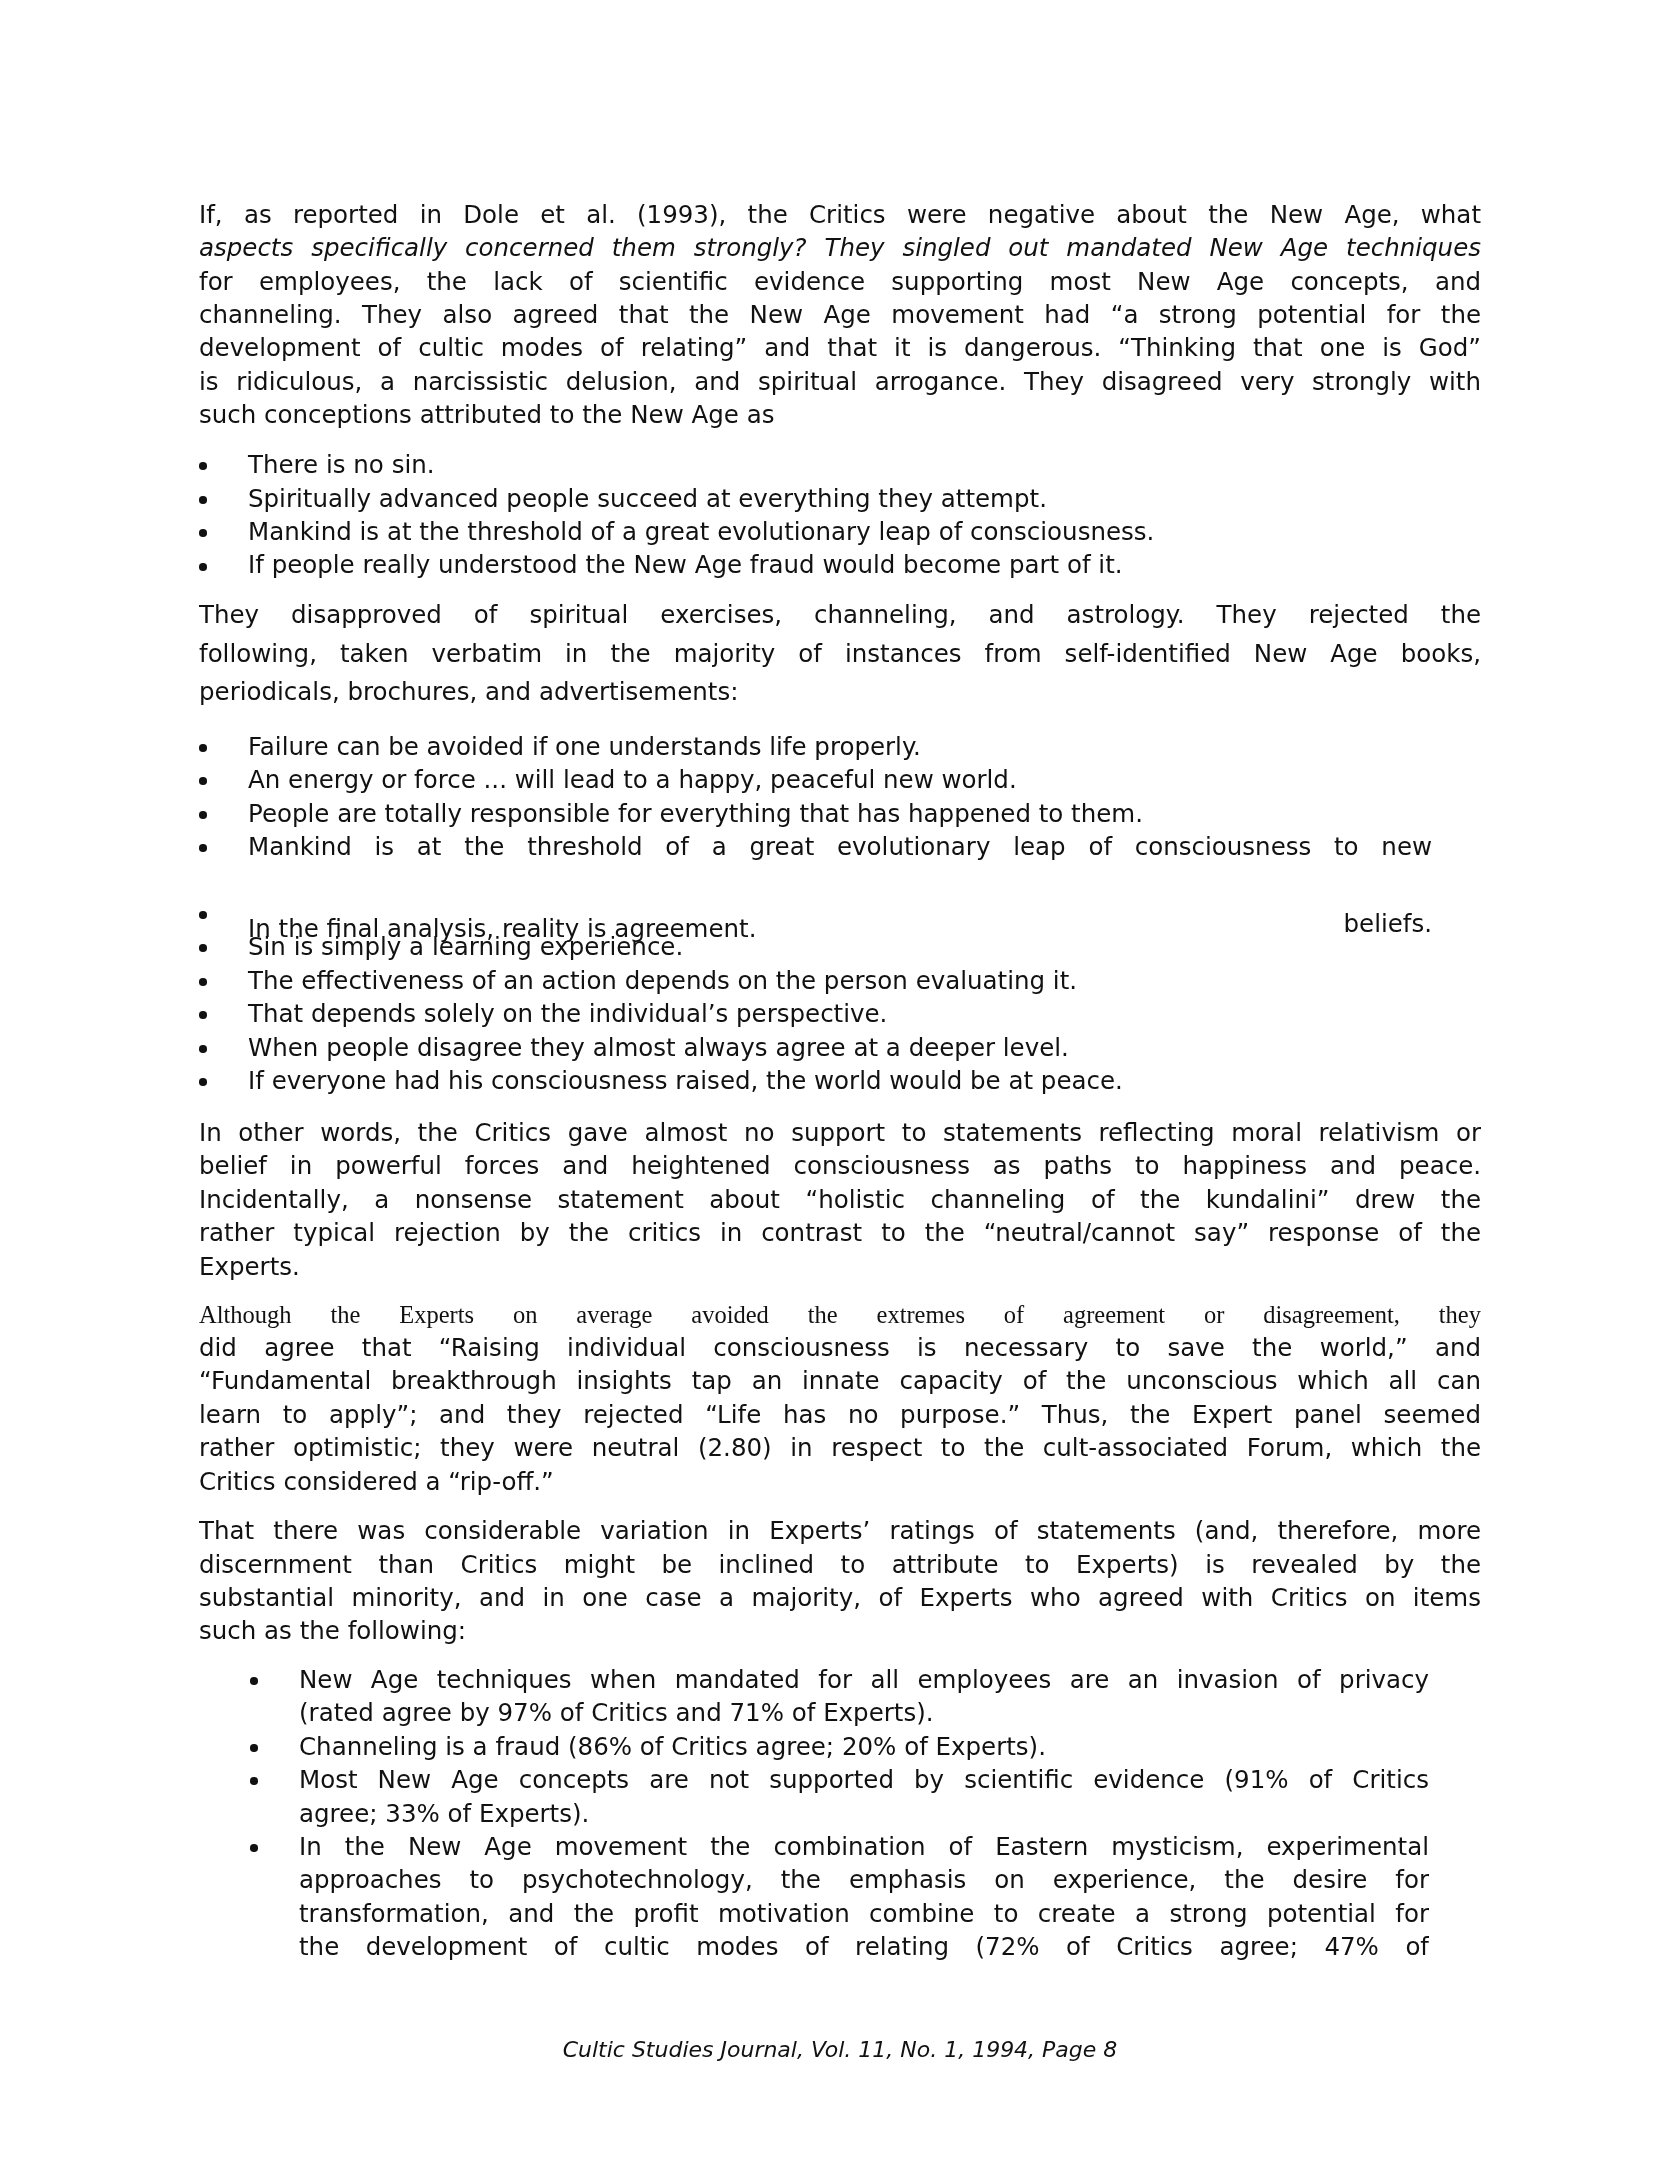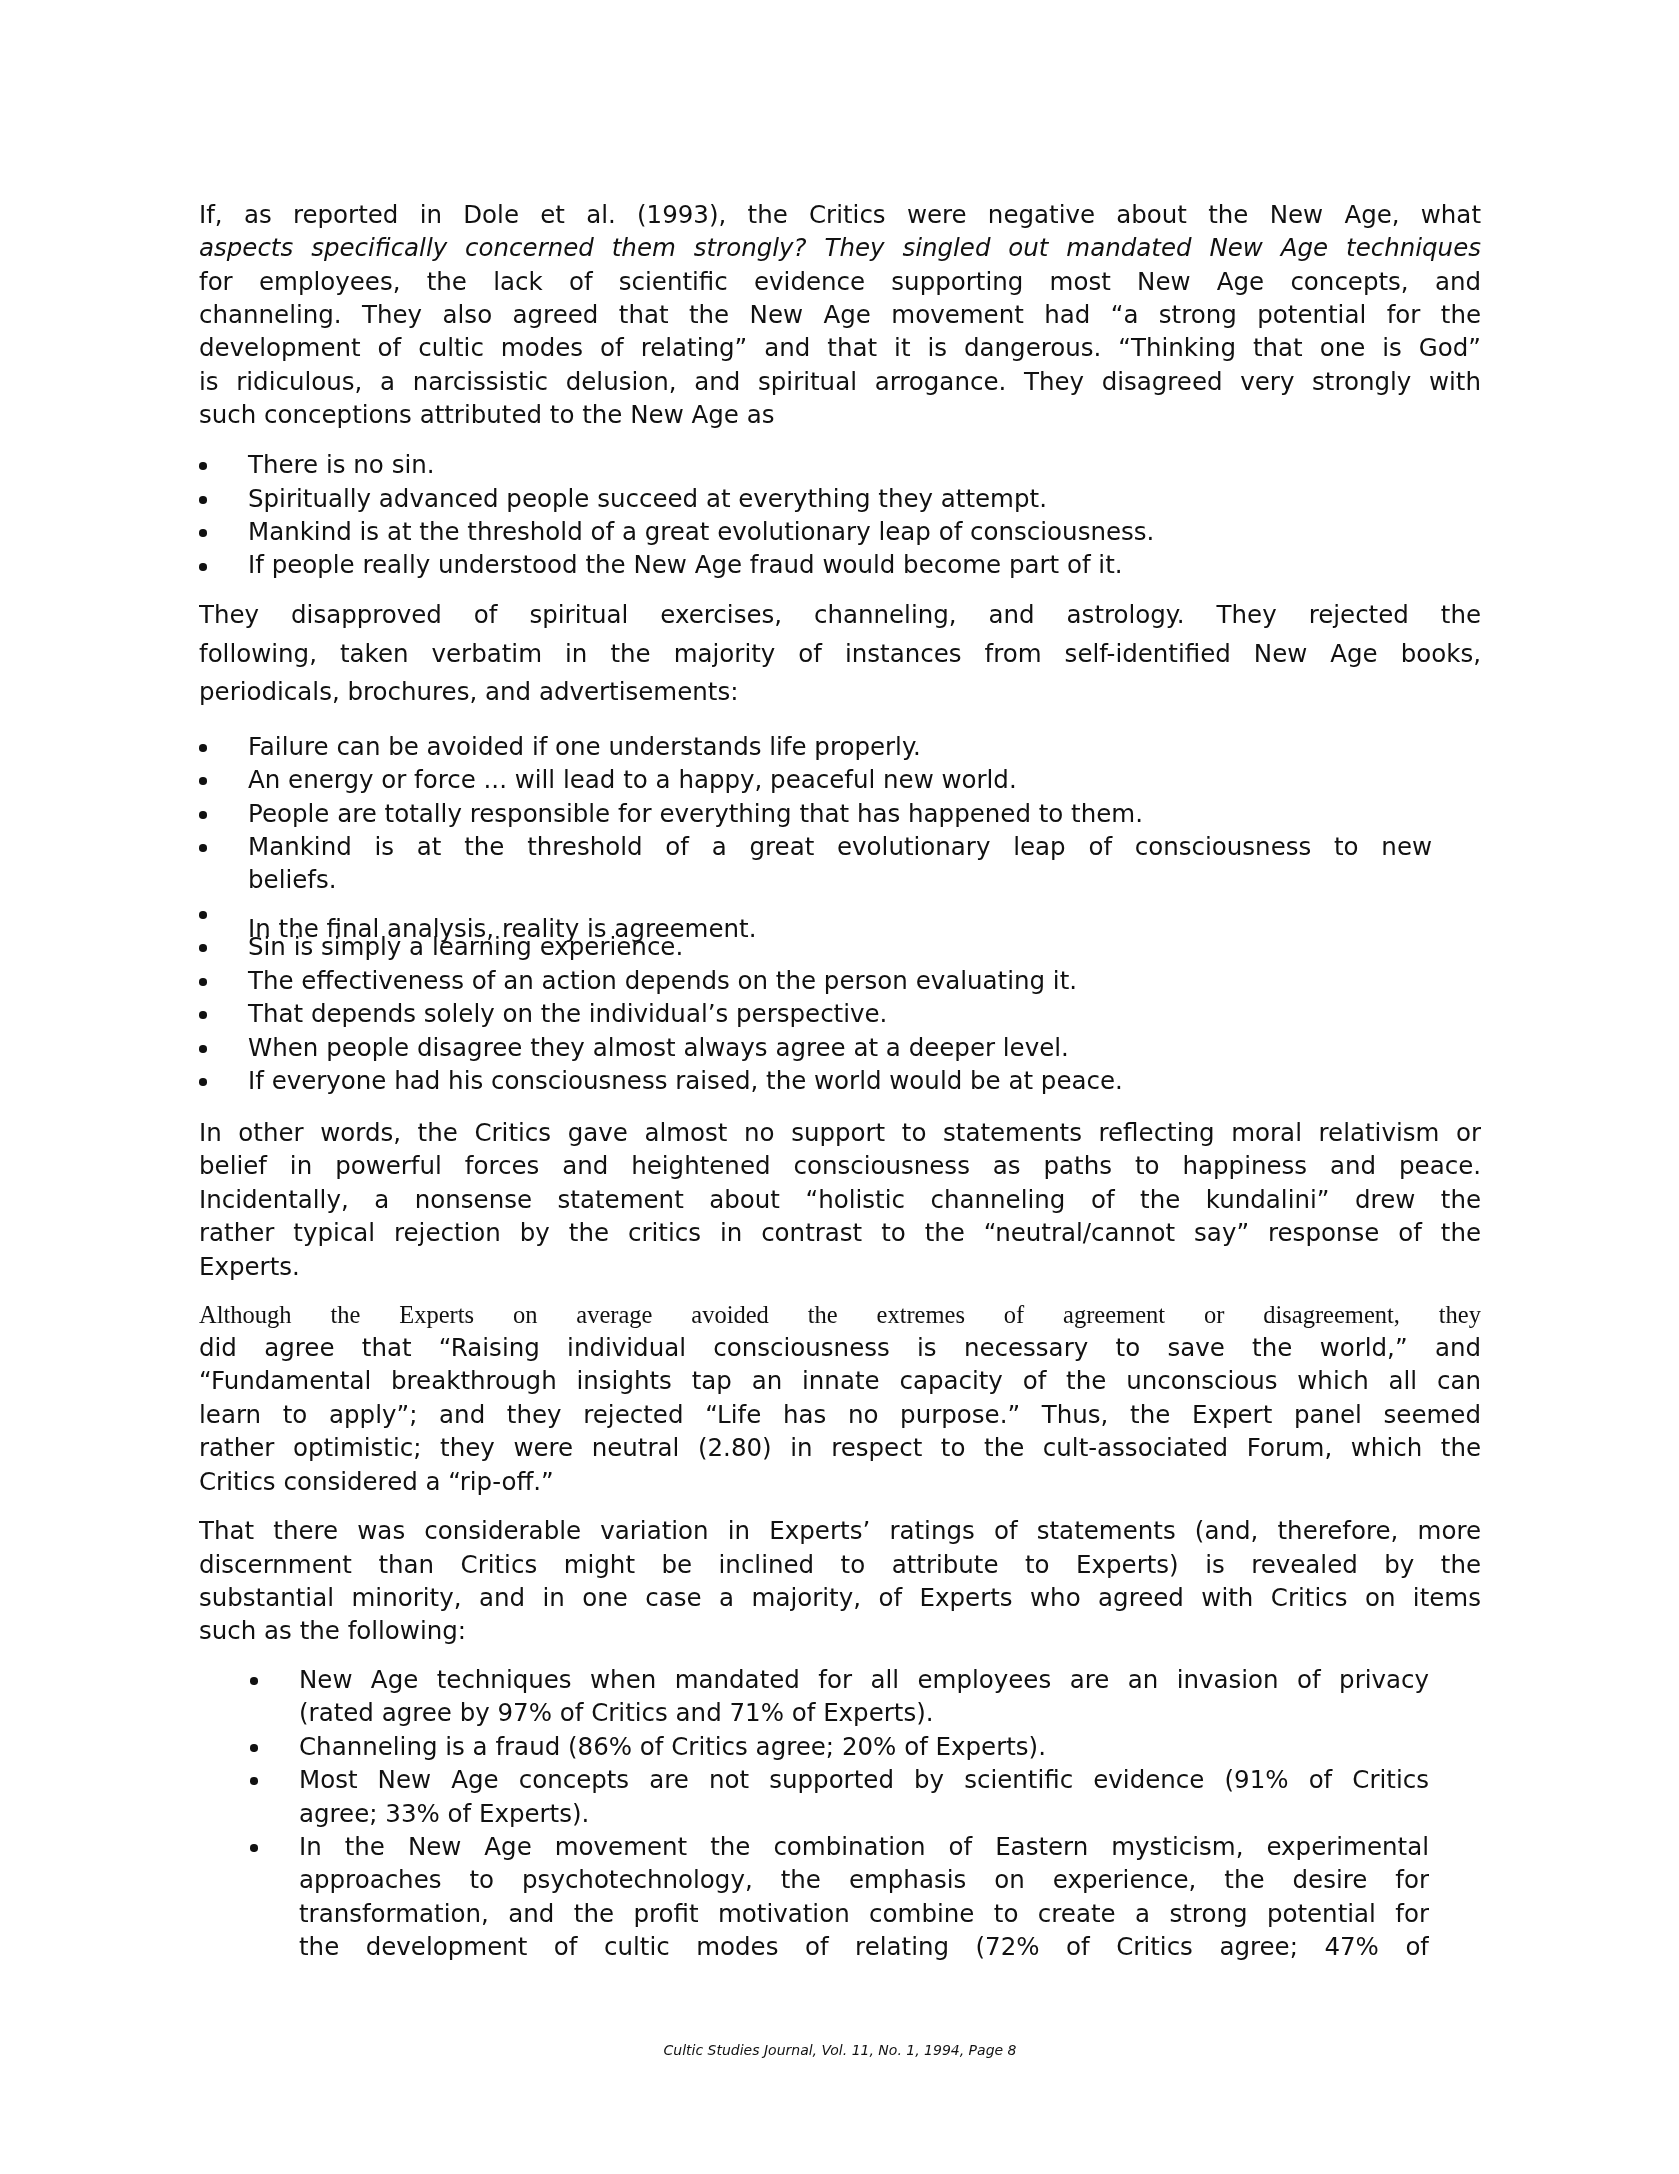--- a/index.html
+++ b/index.html
@@ -6,21 +6,21 @@
   body { width: 1680px; height: 2174px; position: relative; overflow: hidden;
          font-family: "DejaVu Sans", sans-serif; color: #111111; }
   .page { position: absolute; left: 0; top: 0; width: 1680px; height: 2174px; background: #fff; }
   .ln { position: absolute; font-size: 24.5px; line-height: 33px; height: 33px; white-space: nowrap; }
   .ln.j { text-align: justify; text-align-last: justify; white-space: normal; overflow: hidden; }
   .body-ln { left: 199px; width: 1282px; }
   .l1-text { left: 248px; width: 1184px; }
   .l3-text { left: 299px; width: 1130px; }
   .bullet { position: absolute; width: 7.5px; height: 7.5px; border-radius: 50%; background: #111; }
   .footer { position: absolute; left: 0; width: 1680px; text-align: center; font-style: italic;
-            font-size: 14px; line-height: 28px; top: 2036px; color: #111; }
+            font-size: 22px; line-height: 28px; top: 2036px; color: #111; }
 </style>
 </head>
 <body>
 
 <div class="page">
   <div id="content">
       <div>
         <div class="ln body-ln j" style="top: 198px;">If, as reported in Dole et al. (1993), the Critics were negative about the New Age, what</div>
         <div class="ln body-ln j" style="top: 231px; font-style: italic;">aspects specifically concerned them strongly? They singled out mandated New Age techniques</div>
         <div class="ln body-ln j" style="top: 265px;">for employees, the lack of scientific evidence supporting most New Age concepts, and</div>
@@ -82,21 +82,21 @@
           <span class="bullet" style="left: 199px; top: 777px;"></span>
           <div class="ln l1-text" style="top: 763px;">An energy or force ... will lead to a happy, peaceful new world.</div>
         </div>
         <div>
           <span class="bullet" style="left: 199px; top: 811px;"></span>
           <div class="ln l1-text" style="top: 797px;">People are totally responsible for everything that has happened to them.</div>
         </div>
         <div>
           <span class="bullet" style="left: 199px; top: 844px;"></span>
           <div class="ln l1-text j" style="top: 830px;">Mankind is at the threshold of a great evolutionary leap of consciousness to new</div>
-          <div class="ln l1-text" style="top: 863px;">beliefs.</div>
+          <div class="ln l1-text" style="top: 907px; text-align: right;">beliefs.</div>
         </div>
         <div>
           <span class="bullet" style="left: 199px; top: 911px;"></span>
           <div class="ln l1-text" style="top: 912px;">In the final analysis, reality is agreement.</div>
         </div>
         <div>
           <span class="bullet" style="left: 199px; top: 944px;"></span>
           <div class="ln l1-text" style="top: 930px;">Sin is simply a learning experience.</div>
         </div>
         <div>

